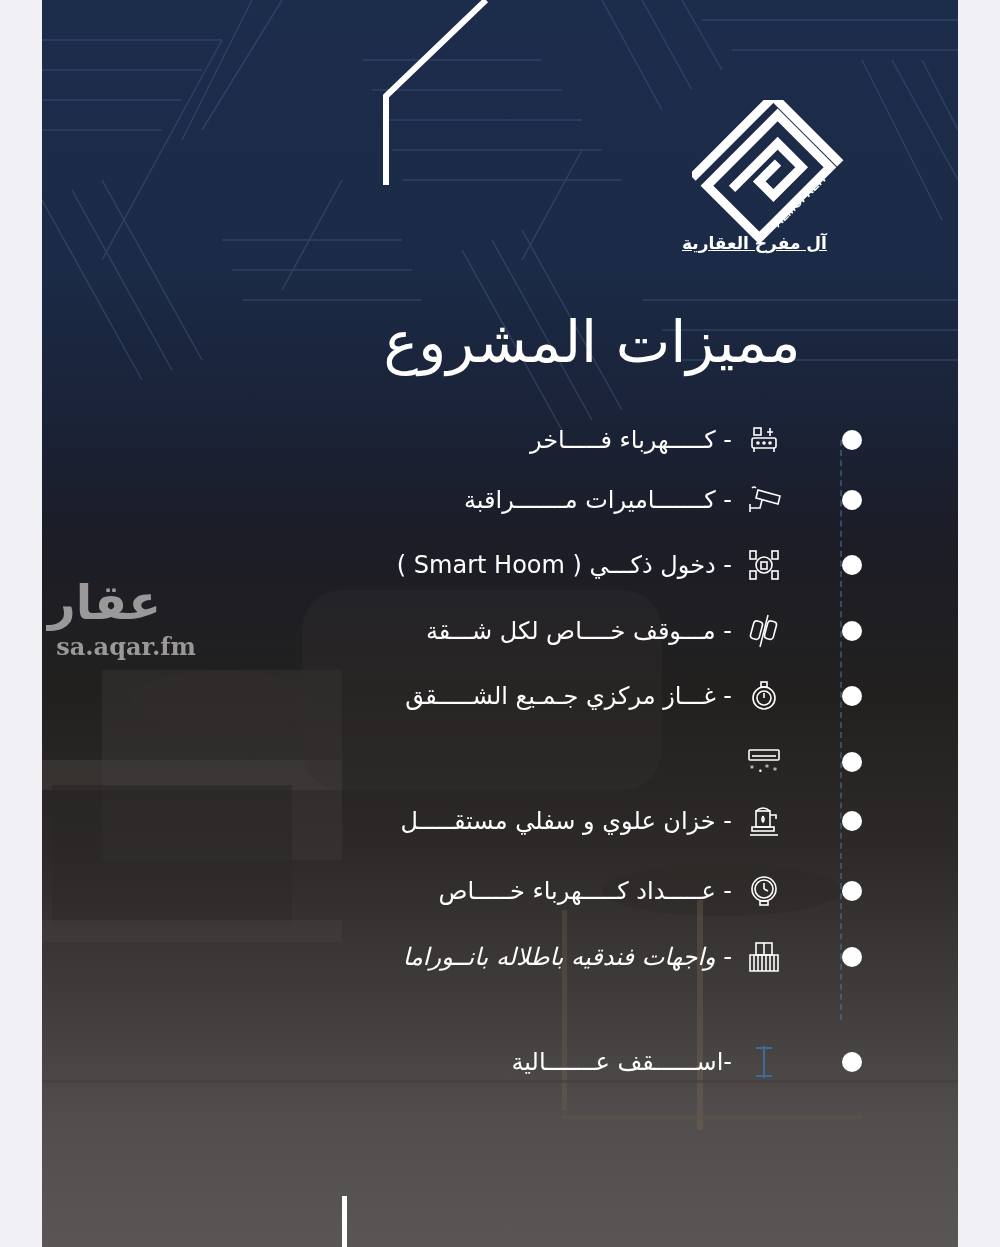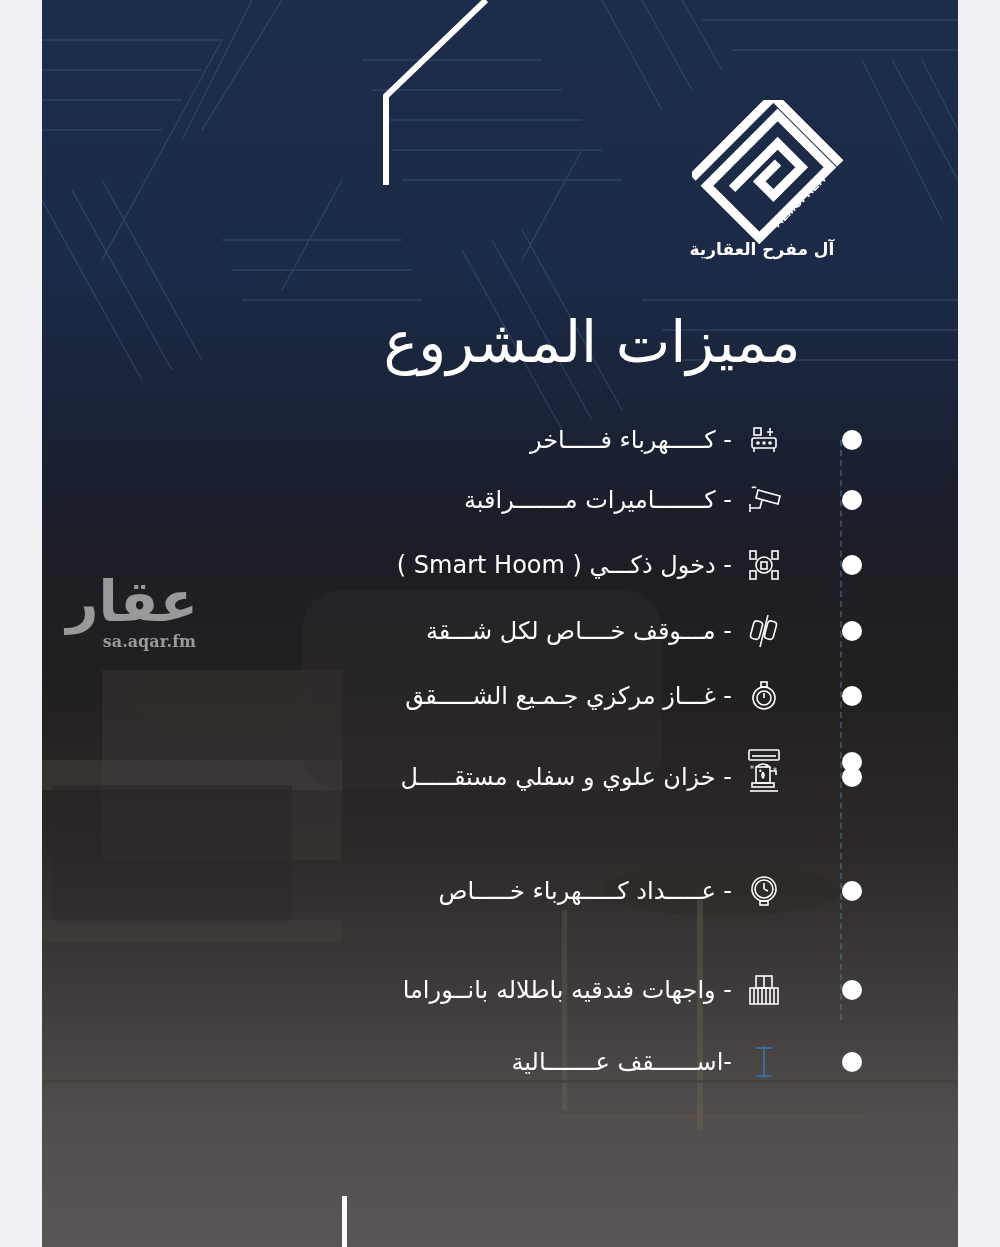--- a/index.html
+++ b/index.html
@@ -14,22 +14,22 @@
     overflow: hidden;
     background: linear-gradient(180deg,
       #1c2c4b 0%, #1b2a46 22%, #1a2236 34%, #1c1d26 44%,
       #22201f 55%, #2c2928 68%, #403c3b 80%, #524e4d 90%, #5a5655 100%);
   }
   .pattern { position: absolute; left: 0; top: 0; width: 916px; height: 460px; opacity: 0.55; }
   .room { position: absolute; left: 0; top: 560px; width: 916px; height: 687px; opacity: 0.55; }
   .deco-line { position: absolute; }
   .logo { position: absolute; left: 650px; top: 100px; width: 160px; height: 160px; }
   .brand-name {
-    position: absolute; left: 640px; top: 239px; width: 160px;
-    text-align: center; color: #ffffff; font-size: 17px; font-weight: bold; direction: rtl;
+    position: absolute; left: 640px; top: 233px; width: 160px;
+    text-align: left; color: #ffffff; font-size: 17px; font-weight: bold; direction: rtl; text-decoration: underline;
   }
   .title {
     position: absolute; left: 290px; top: 302px; width: 520px;
     text-align: center; color: #ffffff; font-size: 58px; direction: rtl; line-height: 80px;
   }
   .timeline-line {
     position: absolute; left: 798px; top: 440px; width: 0; height: 580px;
     border-left: 2px dashed rgba(80,130,170,0.45);
   }
   .feature {
@@ -42,22 +42,22 @@
   .feature .ficon {
     position: absolute; right: 90px; top: 2px; width: 36px; height: 36px;
   }
   .feature .ftext {
     position: absolute; right: 140px; top: 0; width: 420px; height: 40px; line-height: 40px;
     text-align: right; direction: rtl; color: #ffffff; font-size: 24px; white-space: nowrap;
   }
   .watermark {
     position: absolute; left: 48px; top: 572px; width: 150px; color: #9a9898;
   }
-  .watermark .wm-ar { font-size: 56px; line-height: 60px; text-align: right; direction: rtl; font-weight: bold; }
-  .watermark .wm-url { font-family: "DejaVu Serif", serif; font-size: 16px; font-weight: bold; text-align: right; padding-right: 2px; }
+  .watermark .wm-ar { font-size: 48px; line-height: 60px; text-align: left; direction: rtl; font-weight: bold; }
+  .watermark .wm-url { font-family: "DejaVu Serif", serif; font-size: 24px; font-weight: bold; text-align: right; padding-right: 2px; }
 </style>
 </head>
 <body>
 
 <div class="poster">
 
   <svg class="pattern" viewBox="0 0 916 460">
     <g stroke="#3c5478" stroke-width="1.5" fill="none">
       <path d="M0 40 L180 40 M0 70 L160 70 M0 100 L140 100 M0 130 L120 130"></path>
       <path d="M180 40 L120 150 M210 0 L140 140 M240 0 L160 130"></path>
@@ -184,21 +184,21 @@
       </g>
       <g fill="#ffffff" font-size="8" font-family="DejaVu Sans, sans-serif">
         <text x="4" y="28">*</text>
           <text x="12" y="30">•</text>
           <text x="19" y="27">*</text>
           <text x="27" y="30">*</text>
       </g>
     </svg>
   </div>
 
-  <div class="feature" style="top:757px;text-decoration:underline;">
+  <div class="feature" style="top:801px;text-decoration:underline;">
     <span class="dot"></span>
     <svg class="ficon" viewBox="0 0 36 36">
       <g stroke="#ffffff" stroke-width="1.6" fill="none">
         <path d="M10 8 Q17 2 24 8"></path>
           <rect x="10" y="8" width="14" height="16"></rect>
         <path d="M17 13 Q15 17 17 19 Q19 17 17 13"></path>
           <path d="M24 12 L30 12 L30 16"></path>
         <rect x="6" y="24" width="22" height="4"></rect>
           <path d="M4 32 L32 32"></path>
       </g>
@@ -212,21 +212,21 @@
       <g stroke="#ffffff" stroke-width="1.6" fill="none">
         <circle cx="18" cy="16" r="12"></circle>
           <circle cx="18" cy="16" r="9"></circle>
         <path d="M18 16 L18 10 M18 16 L22 18"></path>
           <rect x="14" y="28" width="8" height="4"></rect>
       </g>
     </svg>
     <span class="ftext">- عـــــداد كـــــهرباء خـــــاص</span>
   </div>
 
-  <div class="feature" style="top:970px;">
+  <div class="feature" style="top:937px;font-style:italic;">
     <span class="dot"></span>
     <svg class="ficon" viewBox="0 0 36 36">
       <g stroke="#ffffff" stroke-width="1.6" fill="none">
         <rect x="10" y="4" width="16" height="12"></rect>
           <path d="M18 4 L18 16"></path>
         <path d="M4 16 L32 16 L32 32 L4 32 Z"></path>
         <path d="M8 16 L8 32 M12 16 L12 32 M16 16 L16 32 M20 16 L20 32 M24 16 L24 32 M28 16 L28 32"></path>
       </g>
     </svg>
     <span class="ftext">- واجهات فندقيه باطلاله بانــوراما</span>

